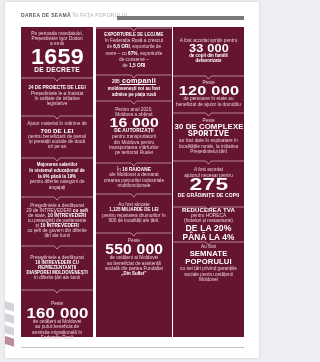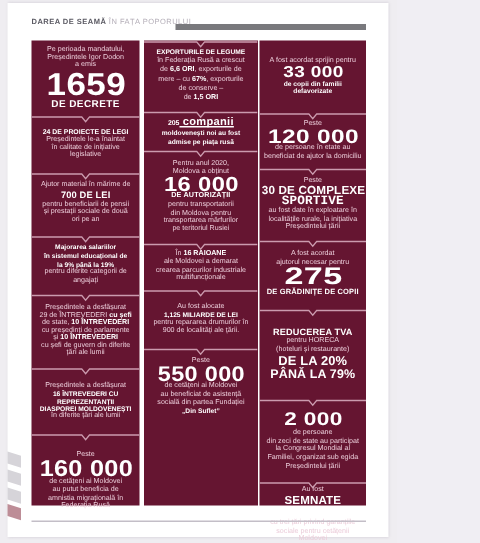--- a/index.html
+++ b/index.html
@@ -208,40 +208,29 @@
       </div>
       <div class="box" style="height:46px;--lh:5.4px">
         <svg class="divider" viewBox="0 0 71.00 6" width="71.00" height="6" preserveAspectRatio="none">
               <path d="M0 1 L32.90 1 L35.50 4.1 L38.10 1 L71.00 1" fill="none" stroke="#cb9bae" stroke-width="0.85"></path>
             </svg>
         <span class="l small">A fost acordat</span>
         <span class="l small">ajutorul necesar pentru</span>
         <span class="l huge" style="font-size:16.0px;line-height:14.0px;letter-spacing:.2px;transform:scaleX(1.42);">275</span>
         <span class="l mid" style="font-size:5.0px;line-height:6.2px;letter-spacing:.1px;">DE GRĂDINIȚE DE COPII</span>
       </div>
-      <div class="box" style="height:60px;--lh:5.4px">
+      <div class="box" style="height:35px;--lh:5.4px">
         <svg class="divider" viewBox="0 0 71.00 6" width="71.00" height="6" preserveAspectRatio="none">
               <path d="M0 1 L32.90 1 L35.50 4.1 L38.10 1 L71.00 1" fill="none" stroke="#cb9bae" stroke-width="0.85"></path>
             </svg>
         <span class="l mid" style="font-size:6.1px;line-height:7.2px;letter-spacing:.1px;">REDUCEREA TVA</span>
         <span class="l small">pentru HORECA</span>
         <span class="l small">(hoteluri și restaurante)</span>
         <span class="l mid" style="font-size:8.6px;line-height:8.8px;letter-spacing:.1px;">DE LA 20%</span>
-        <span class="l mid" style="font-size:8.3px;line-height:8.8px;letter-spacing:.1px;">PÂNĂ LA 79%</span>
-      </div>
-      <div class="box" style="height:55px;--lh:5.6px">
-        <svg class="divider" viewBox="0 0 71.00 6" width="71.00" height="6" preserveAspectRatio="none">
-              <path d="M0 1 L32.90 1 L35.50 4.1 L38.10 1 L71.00 1" fill="none" stroke="#cb9bae" stroke-width="0.85"></path>
-            </svg>
-        <span class="l huge" style="font-size:12.3px;line-height:13.4px;letter-spacing:.2px;transform:scaleX(1.227);">2 000</span>
-        <span class="l small">de persoane</span>
-        <span class="l small">din zeci de state au participat</span>
-        <span class="l small">la Congresul Mondial al</span>
-        <span class="l small">Familiei, organizat sub egida</span>
-        <span class="l small">Președintelui țării</span>
+        <span class="l mid" style="font-size:8.3px;line-height:8.8px;letter-spacing:.1px;">PÂNĂ LA 4%</span>
       </div>
       <div class="box" style="height:45px;--lh:5.4px">
         <svg class="divider" viewBox="0 0 71.00 6" width="71.00" height="6" preserveAspectRatio="none">
               <path d="M0 1 L32.90 1 L35.50 4.1 L38.10 1 L71.00 1" fill="none" stroke="#cb9bae" stroke-width="0.85"></path>
             </svg>
         <span class="l small">Au fost</span>
         <span class="l mid" style="font-size:7.7px;line-height:8.2px;letter-spacing:.1px;">SEMNATE</span>
         <span class="l mid" style="font-size:7.65px;line-height:8.2px;letter-spacing:.1px;">POPORULUI</span>
         <span class="l small">cu trei țări privind garanțiile</span>
         <span class="l small">sociale pentru cetățenii</span>

